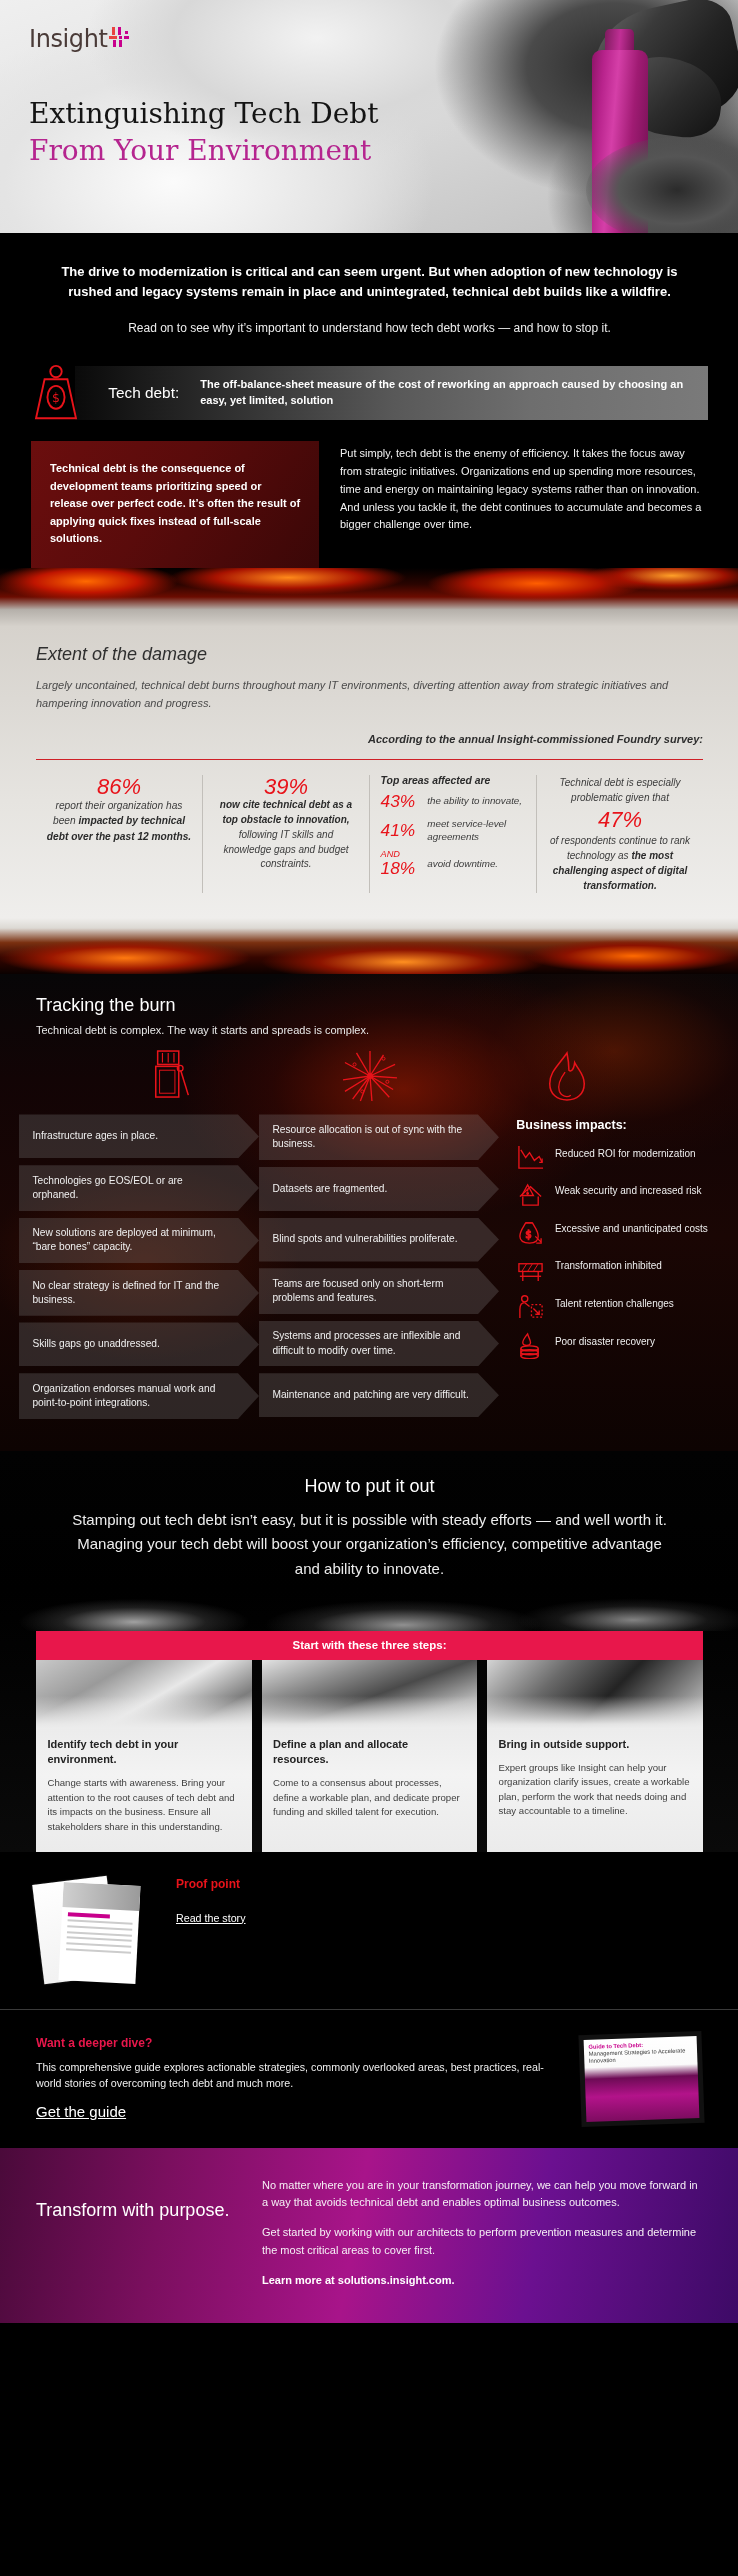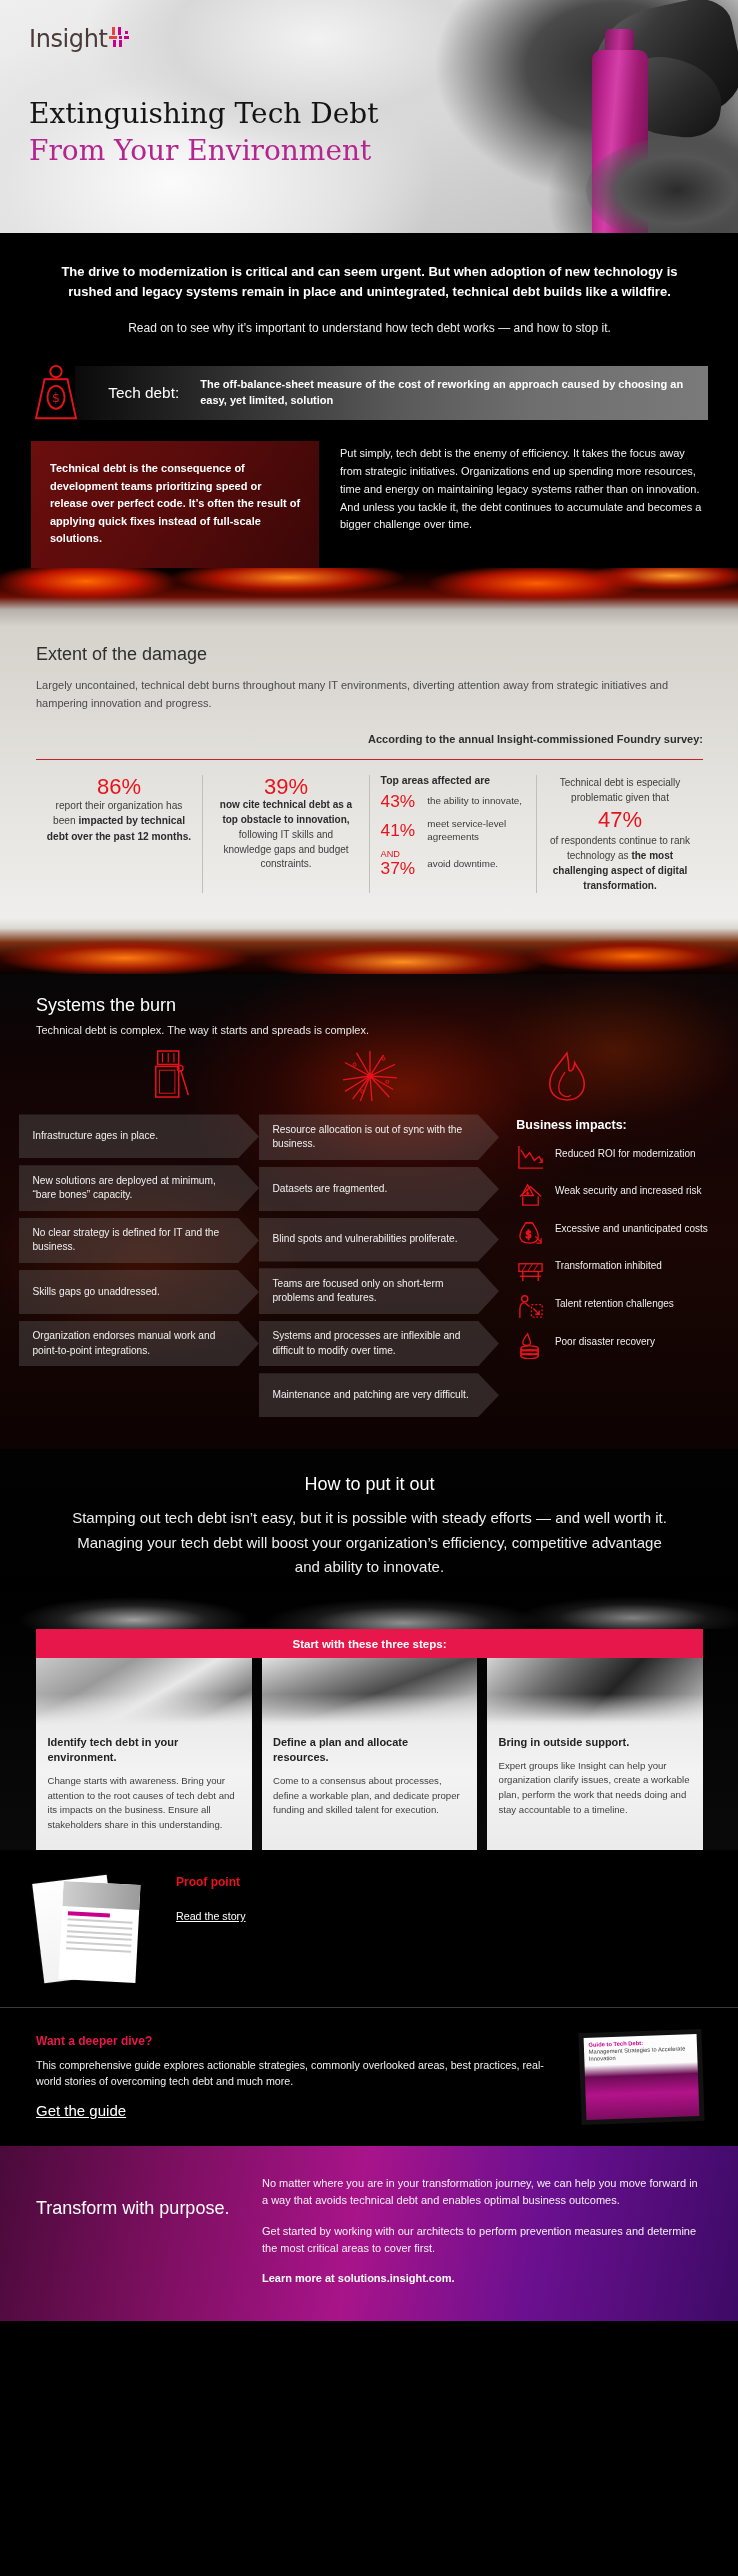--- a/index.html
+++ b/index.html
@@ -119,21 +119,21 @@
       radial-gradient(ellipse 115px 25px at 86px 13.4px, #ff6a00 0%, #c01500 45%, rgba(60,0,0,0) 80%),
       radial-gradient(ellipse 144px 21px at 288px 9.6px, #ff8a1a 0%, #a81200 50%, rgba(50,0,0,0) 82%),
       radial-gradient(ellipse 134px 23px at 537px 15.4px, #ff5e00 0%, #b31400 48%, rgba(50,0,0,0) 82%),
       radial-gradient(ellipse 106px 19px at 672px 7.7px, #ffa028 0%, #9c1000 50%, rgba(40,0,0,0) 80%),
       linear-gradient(180deg, #000 0%, #2a0400 28%, #6b0c00 50%, #b5b0aa 72%, #d5d1cb 100%);
   }
 
   
   .damage {
     background: linear-gradient(180deg, #d6d2cc 0%, #dcd9d4 25%, #e6e4e0 60%, #efeeec 100%);
-    color: #3a3a3a; padding: 17.3px 36px 25px;
+    color: #3a3a3a; padding: 17.3px 36px 25px; font-style: italic;
   }
   .damage h2 { font-size: 18px; font-weight: 400; color: #2f2f2f; margin-bottom: 12.5px; }
   .damage p { font-size: 11px; line-height: 1.6; color: #4a4a4a; }
   .survey-title { text-align:right; font-size: 11px; font-weight: bold; color:#2e2e2e; margin-top: 21px; }
   .statrow { display:flex; margin-top: 13.4px; border-top: 1.9px solid #cf2027; padding-top: 15.4px; }
   .statcol { flex: 1; padding: 0 10.6px; border-left: 1px solid #c2bfba; }
   .statcol:first-child { border-left: none; }
   .bignum { color: #e8131a; font-size: 22px; font-weight: 400; line-height: 1.05; }
   .stat-c1 { text-align:center; font-size: 10.2px; line-height: 1.5; color:#3c3c3c; }
   .stat-c1 b { color:#2b2b2b; }
@@ -364,41 +364,41 @@
         </div>
 
         <div class="stat-line">
           <div class="num">41%</div>
           <div class="txt">meet service-level agreements</div>
         </div>
 
         <div class="stat-line">
           <div class="num">
             <div class="and-lbl">AND</div>
-            <div>37%</div>
+            <div>18%</div>
           </div>
           <div class="txt">avoid downtime.</div>
         </div>
       </div>
 
       <div class="statcol stat-c4">
         <div>Technical debt is especially problematic given that</div>
         <div class="bignum">47%</div>
         <div>
           <span>of respondents continue to rank technology as </span><b>the most challenging aspect of digital transformation.</b>
         </div>
       </div>
 
     </div>
   </div>
 
   <div class="emberstrip"></div>
 
   <div class="burn">
-    <h2>Systems the burn</h2>
+    <h2>Tracking the burn</h2>
     <p>Technical debt is complex. The way it starts and spreads is complex.</p>
 
     <div class="burnicons">
       <span>
         <svg width="46" height="52" viewBox="0 0 48 54">
           <rect x="8" y="2" width="22" height="14" fill="none" stroke="#e8131a" stroke-width="1.6"></rect>
           <line x1="13" y1="4" x2="13" y2="14" stroke="#e8131a" stroke-width="1.2"></line>
           <line x1="19" y1="4" x2="19" y2="14" stroke="#e8131a" stroke-width="1.2"></line>
           <line x1="25" y1="4" x2="25" y2="14" stroke="#e8131a" stroke-width="1.2"></line>
           <rect x="6" y="18" width="24" height="32" fill="none" stroke="#e8131a" stroke-width="1.6"></rect>
@@ -424,20 +424,21 @@
         <svg width="46" height="54" viewBox="0 0 48 56">
           <path d="M24 4 C14 18 6 24 6 36 C6 47 14 53 24 53 C34 53 42 47 42 36 C42 26 36 22 32 14 C31 22 28 24 26 22 C26 14 25 9 24 4 Z" fill="none" stroke="#e8131a" stroke-width="1.6"></path>
           <path d="M22 24 C16 32 14 38 16 44 C18 49 24 51 28 48" fill="none" stroke="#e8131a" stroke-width="1.4"></path>
         </svg>
       </span>
     </div>
 
     <div class="gridwrap">
       <div class="colA">
         <div class="chev">Infrastructure ages in place.</div>
+        <div class="chev">Technologies go EOS/EOL or are orphaned.</div>
         <div class="chev">New solutions are deployed at minimum, “bare bones” capacity.</div>
         <div class="chev">No clear strategy is defined for IT and the business.</div>
         <div class="chev">Skills gaps go unaddressed.</div>
         <div class="chev">Organization endorses manual work and point-to-point integrations.</div>
       </div>
       <div class="colB">
         <div class="chev">Resource allocation is out of sync with the business.</div>
         <div class="chev">Datasets are fragmented.</div>
         <div class="chev">Blind spots and vulnerabilities proliferate.</div>
         <div class="chev">Teams are focused only on short-term problems and features.</div>

